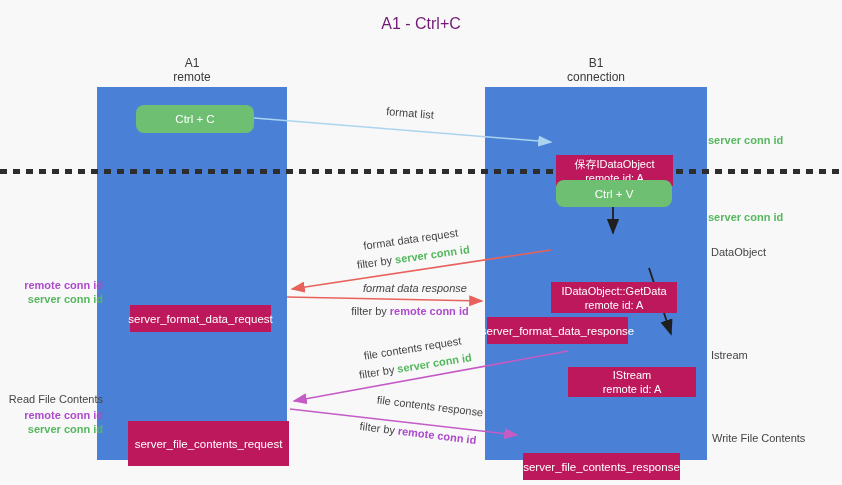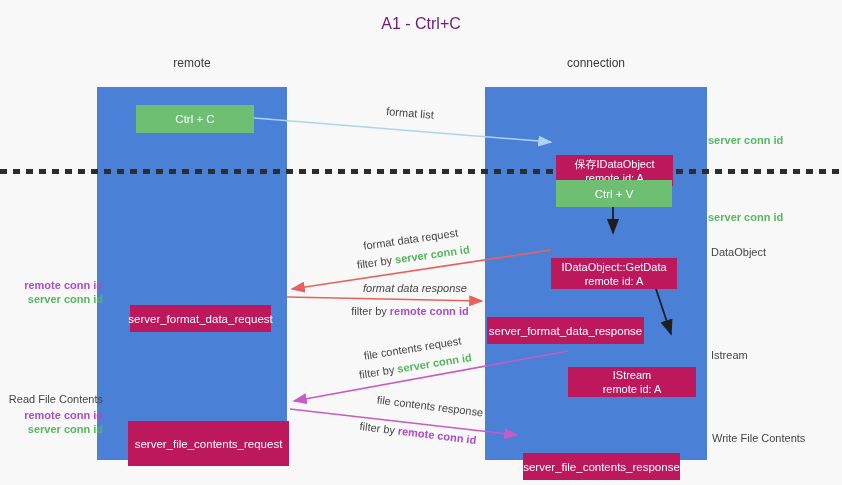--- a/index.html
+++ b/index.html
@@ -21,41 +21,43 @@
     top:87px;height:373px;background:#4a80d6;
   }
   .dotted-sep{
     top:169px;left:0;width:842px;height:5px;
     background:repeating-linear-gradient(90deg,#2d2d2d 0 7px,transparent 7px 13px);
   }
   .node{
     display:flex;flex-direction:column;align-items:center;justify-content:center;
     color:#ffffff;font-size:11.5px;line-height:14px;text-align:center;
   }
-  .node.green{background:#6fbf72;}
+  .node.green{background:#6fbf72;border-radius:8px;}
   .node.orange{background:#be185d;margin-top:28px;}
   .lbl{font-size:11px;line-height:13px;color:#454545;white-space:nowrap;}
   .lbl.center{text-align:center;}
   .key-green{color:#55b85f;font-weight:bold;}
   .key-purple{color:#ae4bcd;font-weight:bold;}
   .side-right{text-align:left;}
   .side-left{text-align:right;}
   svg.overlay{position:absolute;top:0;left:0;pointer-events:none;}
 </style>
 </head>
 <body>
 
 <div class="abs title">
   <div>A1 - Ctrl+C</div>
 </div>
 
 <div class="abs col-header" style="left:97px;width:190px;">
+  <div>A1</div>
   <div>remote</div>
 </div>
 <div class="abs col-header" style="left:485px;width:222px;">
+  <div>B1</div>
   <div>connection</div>
 </div>
 
 <div class="abs lifeline" style="left:97px;width:190px;"></div>
 <div class="abs lifeline" style="left:485px;width:222px;"></div>
 
 <div class="abs dotted-sep"></div>
 
 <svg class="overlay" width="842" height="485" viewBox="0 0 842 485">
   <defs>
@@ -87,30 +89,30 @@
 
 <div class="abs node orange" style="left:556px;top:127px;width:117px;height:31px;font-size:11px;">
   <span>保存IDataObject</span>
   <span>remote id: A</span>
 </div>
 
 <div class="abs node green" style="left:556px;top:180px;width:116px;height:27px;">
   <span>Ctrl + V</span>
 </div>
 
-<div class="abs node orange" style="left:551px;top:230px;width:126px;height:31px;font-size:11px;">
+<div class="abs node orange" style="left:551px;top:254px;width:126px;height:31px;font-size:11px;">
   <span>IDataObject::GetData</span>
   <span>remote id: A</span>
 </div>
 
 <div class="abs node orange" style="left:130px;top:277px;width:141px;height:27px;">
   <span>server_format_data_request</span>
 </div>
 
-<div class="abs node orange" style="left:487px;top:289px;width:157px;height:27px;">
+<div class="abs node orange" style="left:487px;top:289px;width:141px;height:27px;">
   <span>server_format_data_response</span>
 </div>
 
 <div class="abs node orange" style="left:568px;top:339px;width:128px;height:30px;font-size:11px;">
   <span>IStream</span>
   <span>remote id: A</span>
 </div>
 
 <div class="abs node orange" style="left:128px;top:393px;width:161px;height:45px;">
   <span>server_file_contents_request</span>

